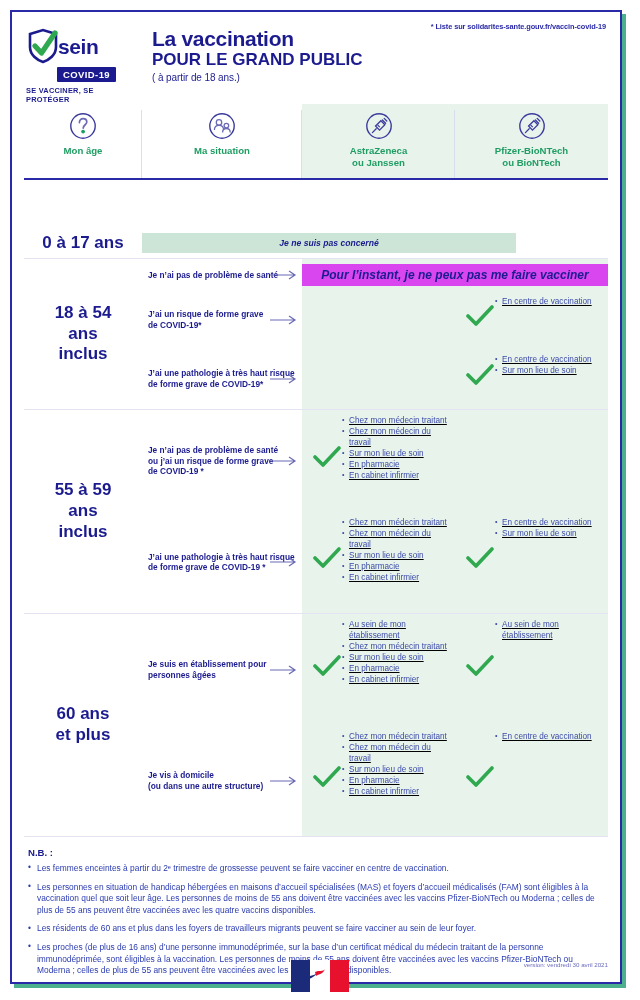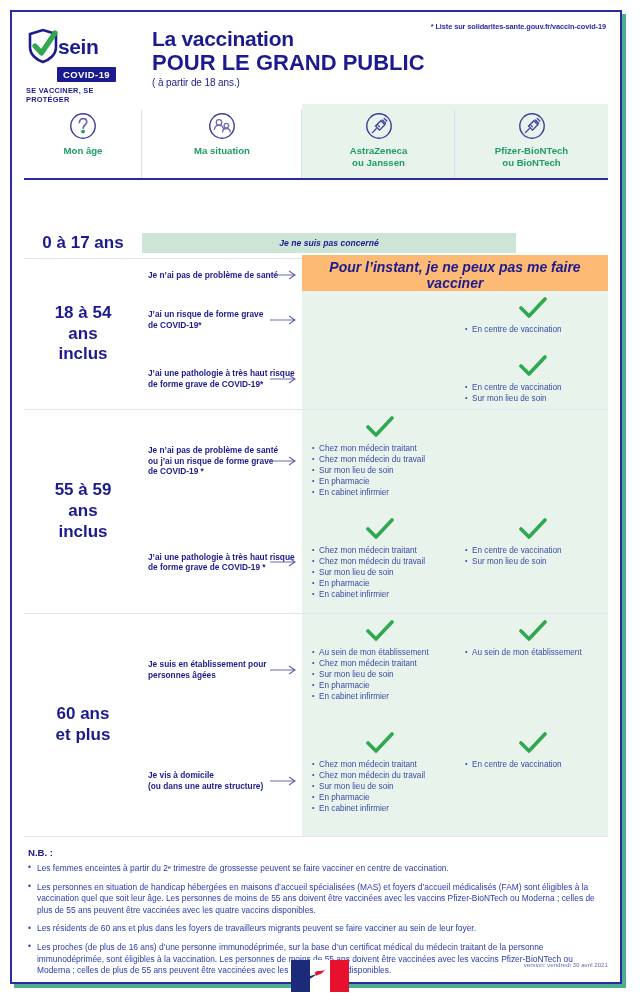--- a/index.html
+++ b/index.html
@@ -81,21 +81,21 @@
     padding-top: 6px;
   }
   .title-1 {
     font-size: 21px;
     font-weight: bold;
     color: #1b1b8f;
     line-height: 1.08;
     letter-spacing: -0.3px;
   }
   .title-2 {
-    font-size: 22px;
+    font-size: 17px;
     font-weight: bold;
     color: #1b1b8f;
     line-height: 1.08;
     letter-spacing: 0px;
   }
   .title-sub {
     font-size: 10px;
     color: #1b1b8f;
     margin-top: 3px;
     letter-spacing: -0.1px;
@@ -181,44 +181,45 @@
     top: 50%;
     transform: translateY(-50%);
     width: 30px; height: 10px;
   }
   .arrow svg { display: block; }
 
   
   .res {
     padding: 6px 8px 8px 10px;
     display: flex;
-    flex-direction: column;
+    flex-direction: row;
     align-items: flex-start;
+    text-decoration: underline;
   }
   .res .check { align-self: center; margin-bottom: 2px; }
   .res ul { list-style: none; }
   .res li {
     font-size: 8.2px;
     color: #3b4ba8;
     line-height: 1.33;
     padding-left: 7px;
     position: relative;
   }
   .res li::before {
     content: "•";
     position: absolute;
     left: 0; top: -0.5px;
     font-size: 7px;
     color: #3b4ba8;
   }
   .inline-band {
-    background: #fdba74;
+    background: #d946ef;
     width: 342px;
     text-align: center;
-    font-size: 14px;
+    font-size: 12px;
     font-style: italic;
     font-weight: bold;
     color: #1b1b8f;
     padding: 4px 0;
   }
   .hr-light { height: 1px; background: #e3e3f2; width: 584px; }
 
   
   .nb {
     margin: 10px 14px 0 16px;

